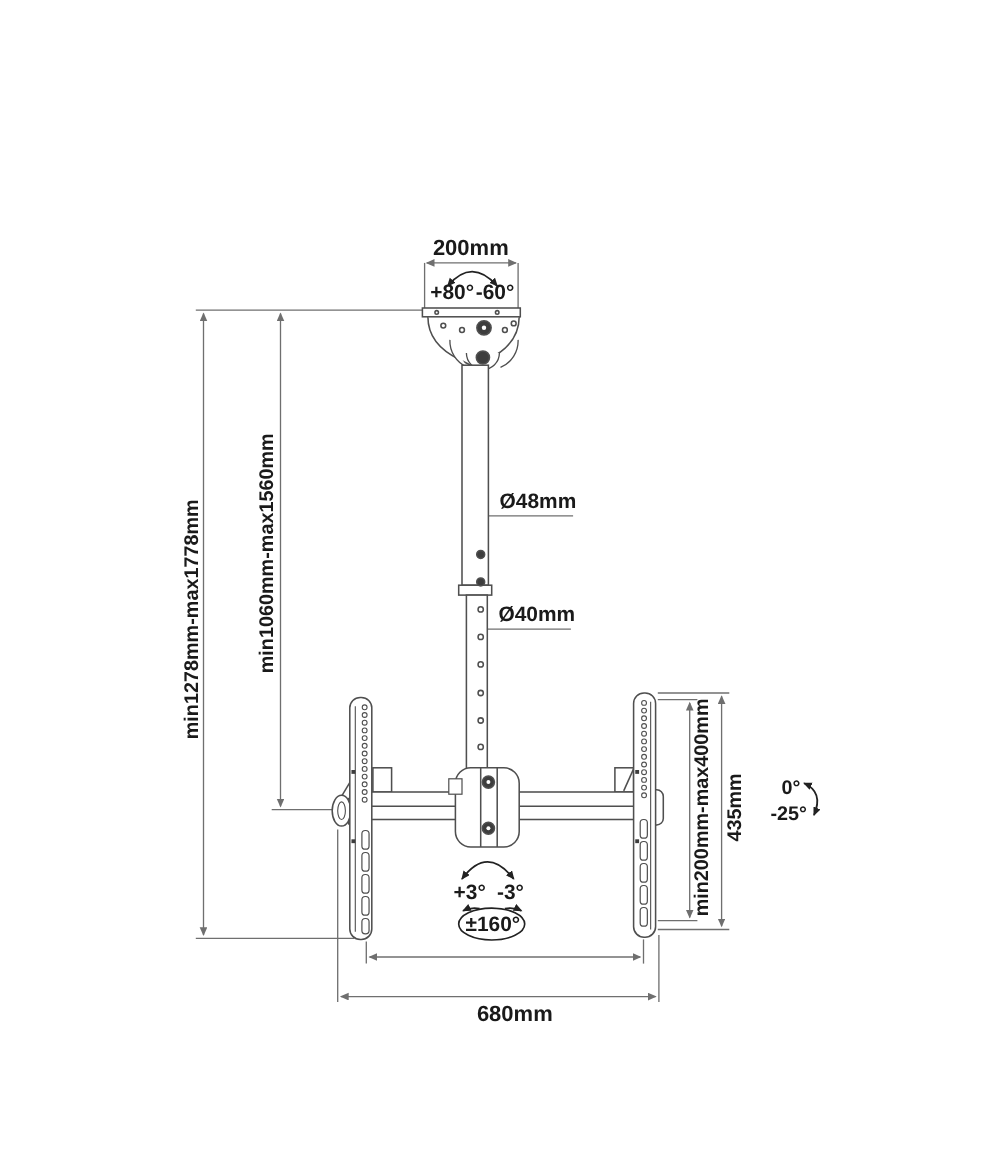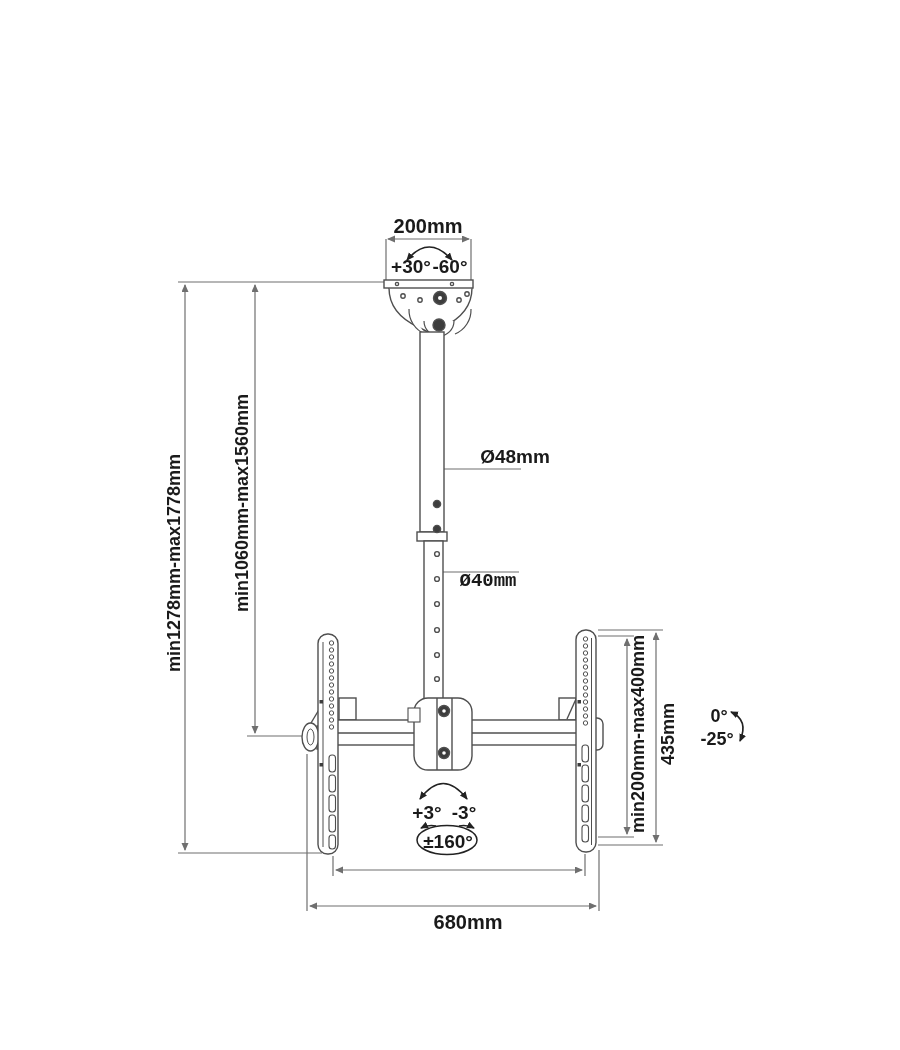--- a/index.html
+++ b/index.html
@@ -203,25 +203,25 @@
           <rect x="582" y="763" width="6.5" height="17" rx="3"></rect>
           <rect x="582" y="783" width="6.5" height="17" rx="3"></rect>
         </g>
         <rect x="577.5" y="658" width="3.5" height="3.5" fill="#3d3d3d" stroke="none"></rect>
         <rect x="577.5" y="721" width="3.5" height="3.5" fill="#3d3d3d" stroke="none"></rect>
       </g>
     </g>
   </svg>
 
   <div class="lbl s20" style="left:428px;top:184px;">200mm</div>
-  <div class="lbl s19" style="left:411px;top:224px;">+30°</div>
+  <div class="lbl s19" style="left:411px;top:224px;">+80°</div>
   <div class="lbl s19" style="left:450px;top:224px;">-60°</div>
 
-  <div class="lbl s19" style="left:515px;top:414px;text-align:right;">Ø48mm</div>
-  <div class="lbl s19" style="left:488px;top:539px;font-family:Liberation Mono, monospace;">Ø40mm</div>
+  <div class="lbl s19" style="left:489px;top:414px;text-align:right;">Ø48mm</div>
+  <div class="lbl s19" style="left:488px;top:517px;">Ø40mm</div>
 
   <div class="lbl v s18" style="left:174px;top:521px;">min1278mm-max1778mm</div>
   <div class="lbl v s18" style="left:242px;top:461px;">min1060mm-max1560mm</div>
 
   <div class="lbl v s18" style="left:638px;top:692px;">min200mm-max400mm</div>
   <div class="lbl v s18" style="left:668px;top:692px;">435mm</div>
 
   <div class="lbl s18" style="left:719px;top:674px;">0°</div>
   <div class="lbl s18" style="left:717px;top:697px;">-25°</div>
 

